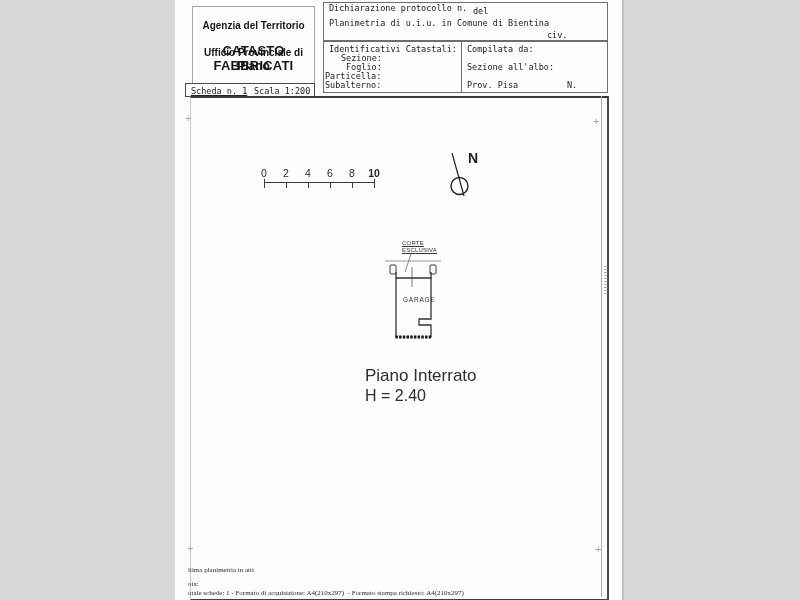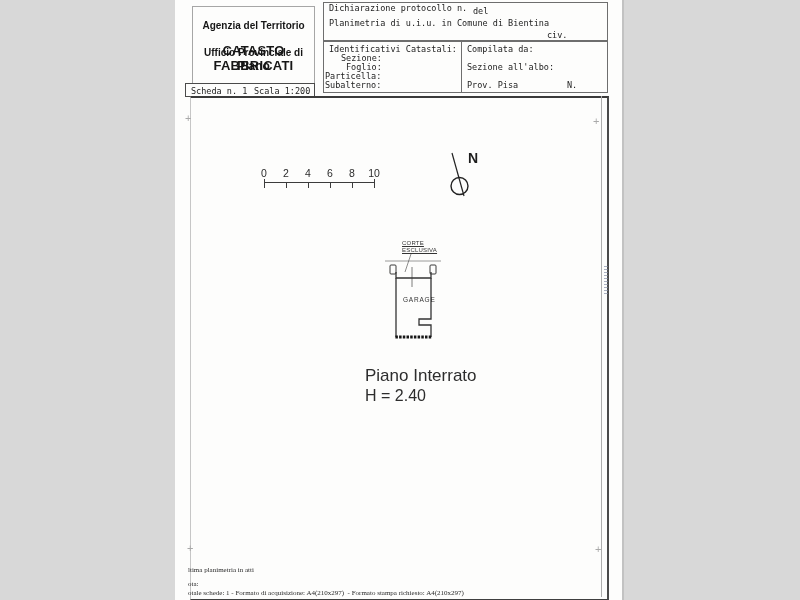--- a/index.html
+++ b/index.html
@@ -54,21 +54,21 @@
   <div class="paper">
 
     <div class="agency-box">
       <div class="ag1">Agenzia del Territorio</div>
       <div class="ag2">CATASTO FABBRICATI</div>
       <div class="ag3">Ufficio Provinciale di</div>
       <div class="ag4">Piano</div>
     </div>
 
     <div class="scheda-box">
-      <span class="mono abs" style="left:5px;top:2px;">Scheda n. 1</span>
+      <span class="mono abs" style="left:5px;top:2px;text-decoration:underline;">Scheda n. 1</span>
       <span class="mono abs" style="left:68px;top:2px;">Scala 1:200</span>
     </div>
 
     <div class="decl-box">
       <span class="mono abs" style="left:5px;top:0;">Dichiarazione protocollo n.</span>
       <span class="mono abs" style="left:149px;top:3px;">del</span>
       <span class="mono abs" style="left:5px;top:15px;">Planimetria di u.i.u. in Comune di Bientina</span>
       <span class="mono abs" style="left:223px;top:27px;">civ.</span>
     </div>
 
@@ -92,21 +92,21 @@
     <span class="regmark" style="left:418px;top:115px;">+</span>
     <span class="regmark" style="left:12px;top:542px;">+</span>
     <span class="regmark" style="left:420px;top:543px;">+</span>
 
     <div class="scalebar">
       <span class="sb-label" style="left:-8px;">0</span>
       <span class="sb-label" style="left:14px;">2</span>
       <span class="sb-label" style="left:36px;">4</span>
       <span class="sb-label" style="left:58px;">6</span>
       <span class="sb-label" style="left:80px;">8</span>
-      <span class="sb-label" style="left:102px;">10</span>
+      <span class="sb-label" style="left:102px;font-weight:bold;">10</span>
       <div class="sb-line"></div>
       <div class="sb-tick tick-e" style="left:0px;"></div>
       <div class="sb-tick tick-s" style="left:22px;"></div>
       <div class="sb-tick tick-s" style="left:44px;"></div>
       <div class="sb-tick tick-s" style="left:66px;"></div>
       <div class="sb-tick tick-s" style="left:88px;"></div>
       <div class="sb-tick tick-e" style="left:110px;"></div>
     </div>
 
     <svg class="abs" style="left:270px;top:148px;" width="32" height="52" viewBox="0 0 32 52">

